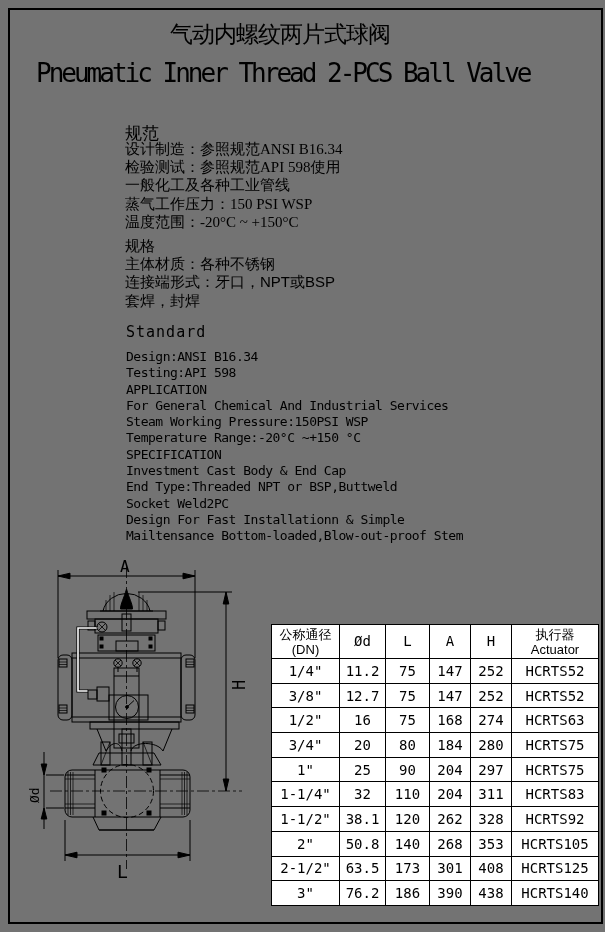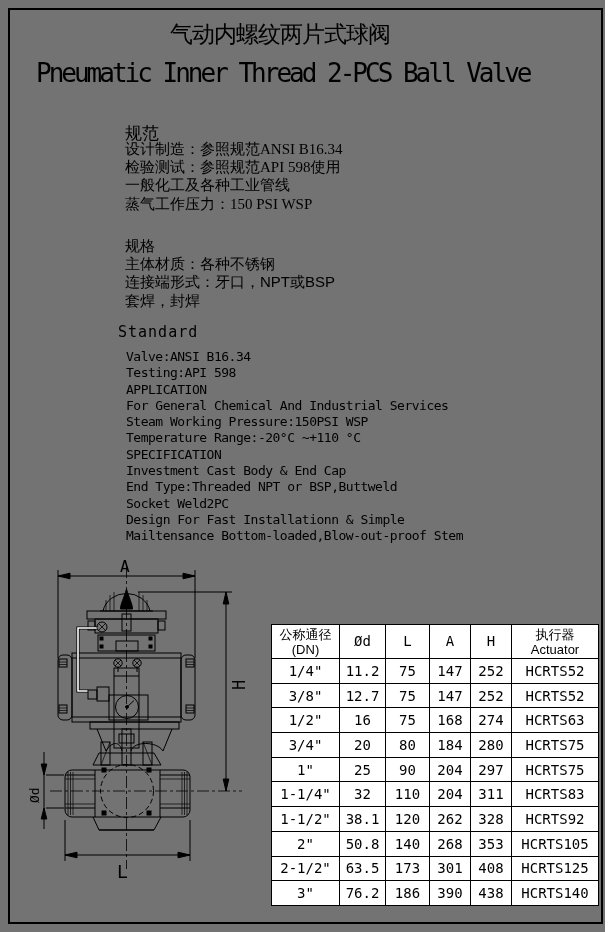--- a/index.html
+++ b/index.html
@@ -9,21 +9,21 @@
   .page-border { position:absolute; left:8px; top:8px; width:595px; height:916px; border:2px solid #000; }
 
   .title-zh { position:absolute; left:0; top:19px; width:560px; text-align:center; font-size:23px; letter-spacing:-1px; white-space:nowrap; }
   .title-en { position:absolute; left:36px; top:58px; font-size:26px; letter-spacing:-3px; font-family:"DejaVu Sans Mono",monospace; white-space:nowrap; }
 
   .zh-heading { position:absolute; left:125px; top:122px; font-size:17px; }
   .zh-block1 { position:absolute; left:125px; top:140px;font-family:Liberation Serif, serif; }
   .zh-block2 { position:absolute; left:125px; top:237px; }
   .zh-block1 p, .zh-block2 p { font-size:15px; line-height:18.2px; white-space:nowrap; }
 
-  .std-heading { position:absolute; left:118px; top:323px; font-size:15px; letter-spacing:1px; font-family:"DejaVu Sans Mono",monospace; }
+  .std-heading { position:absolute; left:126px; top:323px; font-size:15px; letter-spacing:1px; font-family:"DejaVu Sans Mono",monospace; }
   .en-block { position:absolute; left:126px; top:349px; font-family:"DejaVu Sans Mono",monospace; }
   .en-block p { font-size:13px; letter-spacing:-0.5px; line-height:16.3px; white-space:nowrap; }
 
   .contour-heading { position:absolute; left:274px; top:566px; font-size:16px; white-space:nowrap; }
   .contour-heading .en { font-family:"DejaVu Sans Mono",monospace; font-size:15px; letter-spacing:-0.5px; }
 
   table.dims { position:absolute; left:271px; top:624px; border-collapse:collapse; table-layout:fixed; background:#fff; }
   table.dims th, table.dims td { border:1px solid #000; text-align:center; vertical-align:middle; padding:0; }
   table.dims th { height:34px; font-weight:normal; font-size:13px; line-height:15px; white-space:pre-line; }
   table.dims th.latin { font-family:"DejaVu Sans Mono",monospace; font-size:14px; }
@@ -41,38 +41,39 @@
   <div class="title-zh">气动内螺纹两片式球阀</div>
   <div class="title-en">Pneumatic Inner Thread 2-PCS Ball Valve</div>
 
   <div class="zh-heading">规范</div>
 
   <div class="zh-block1">
     <p>设计制造：参照规范ANSI B16.34</p>
     <p>检验测试：参照规范API 598使用</p>
     <p>一般化工及各种工业管线</p>
     <p>蒸气工作压力：150 PSI WSP</p>
+    <p>温度范围：-20°C ~ +150°C</p>
   </div>
 
   <div class="zh-block2">
     <p>规格</p>
     <p>主体材质：各种不锈钢</p>
     <p>连接端形式：牙口，NPT或BSP</p>
     <p>套焊，封焊</p>
   </div>
 
   <div class="std-heading">Standard</div>
 
   <div class="en-block">
-    <p>Valve:ANSI B16.34</p>
+    <p>Design:ANSI B16.34</p>
     <p>Testing:API 598</p>
     <p>APPLICATION</p>
     <p>For General Chemical And Industrial Services</p>
     <p>Steam Working Pressure:150PSI WSP</p>
-    <p>Temperature Range:-20°C ~+110 °C</p>
+    <p>Temperature Range:-20°C ~+150 °C</p>
     <p>SPECIFICATION</p>
     <p>Investment Cast Body &amp; End Cap</p>
     <p>End Type:Threaded NPT or BSP,Buttweld</p>
     <p>Socket Weld2PC</p>
     <p>Design For Fast Installationn &amp; Simple</p>
     <p>Mailtensance Bottom-loaded,Blow-out-proof Stem</p>
   </div>
 
 
   <svg class="drawing" width="225" height="338" viewBox="25 552 225 338">

